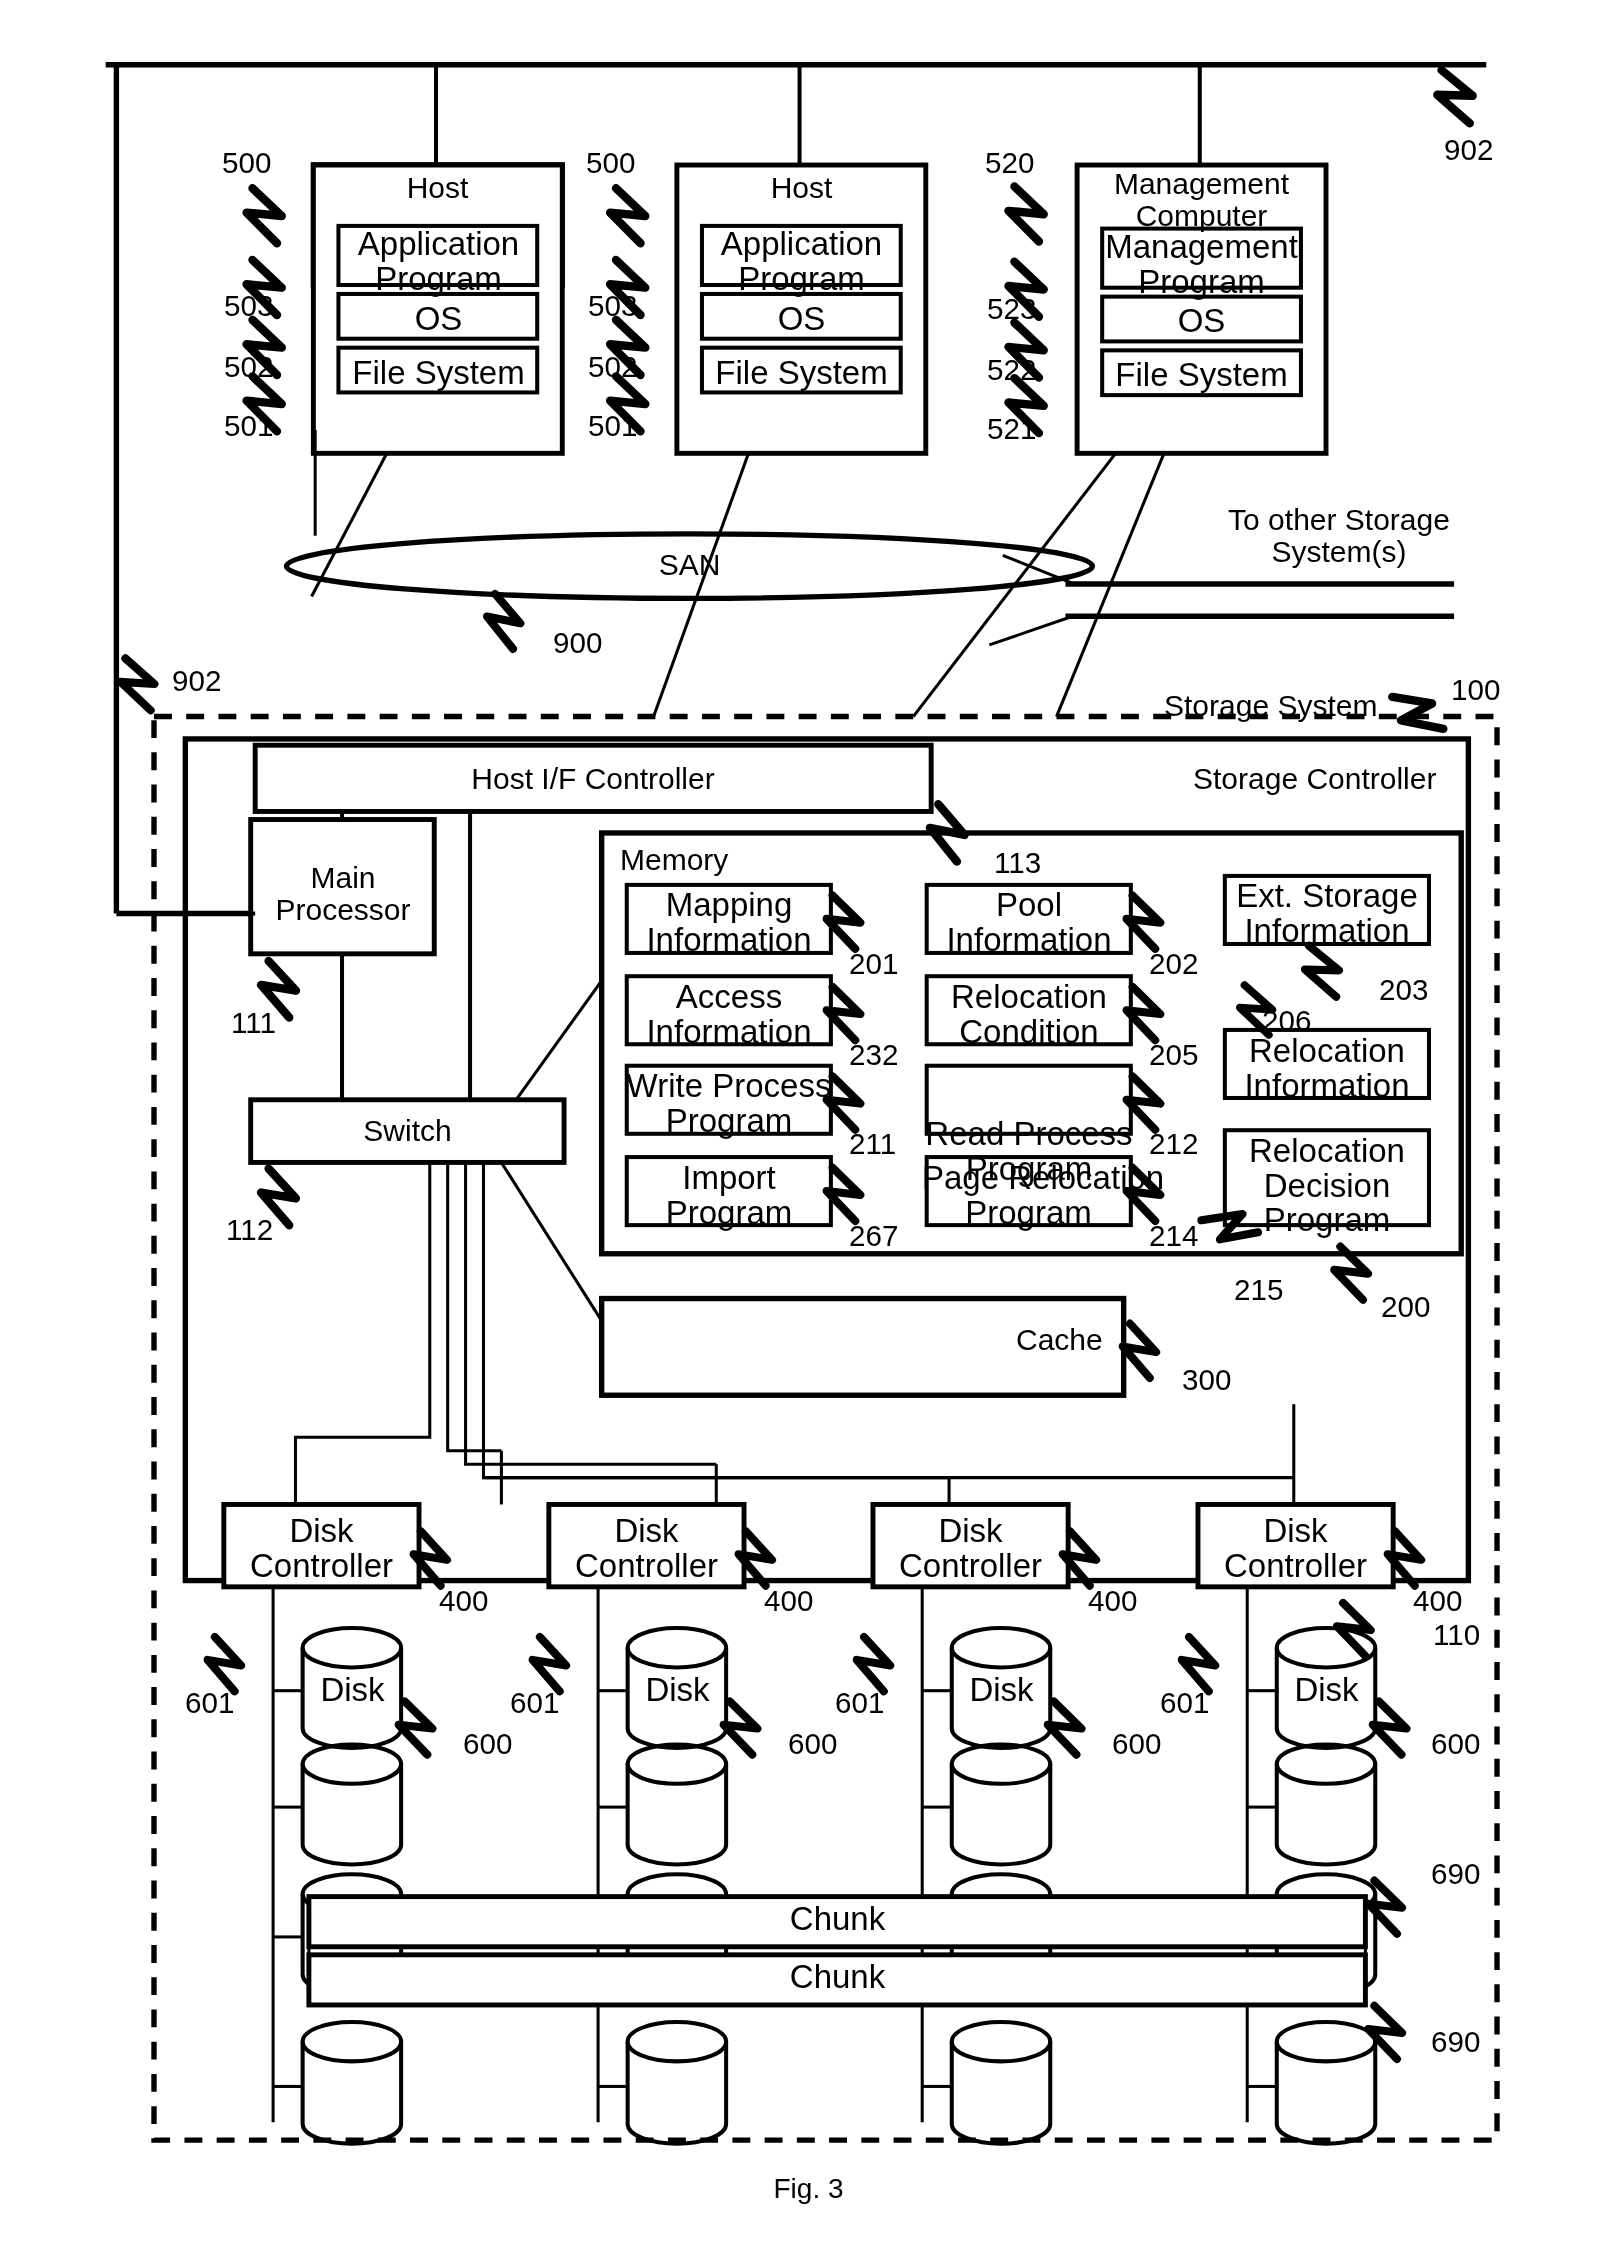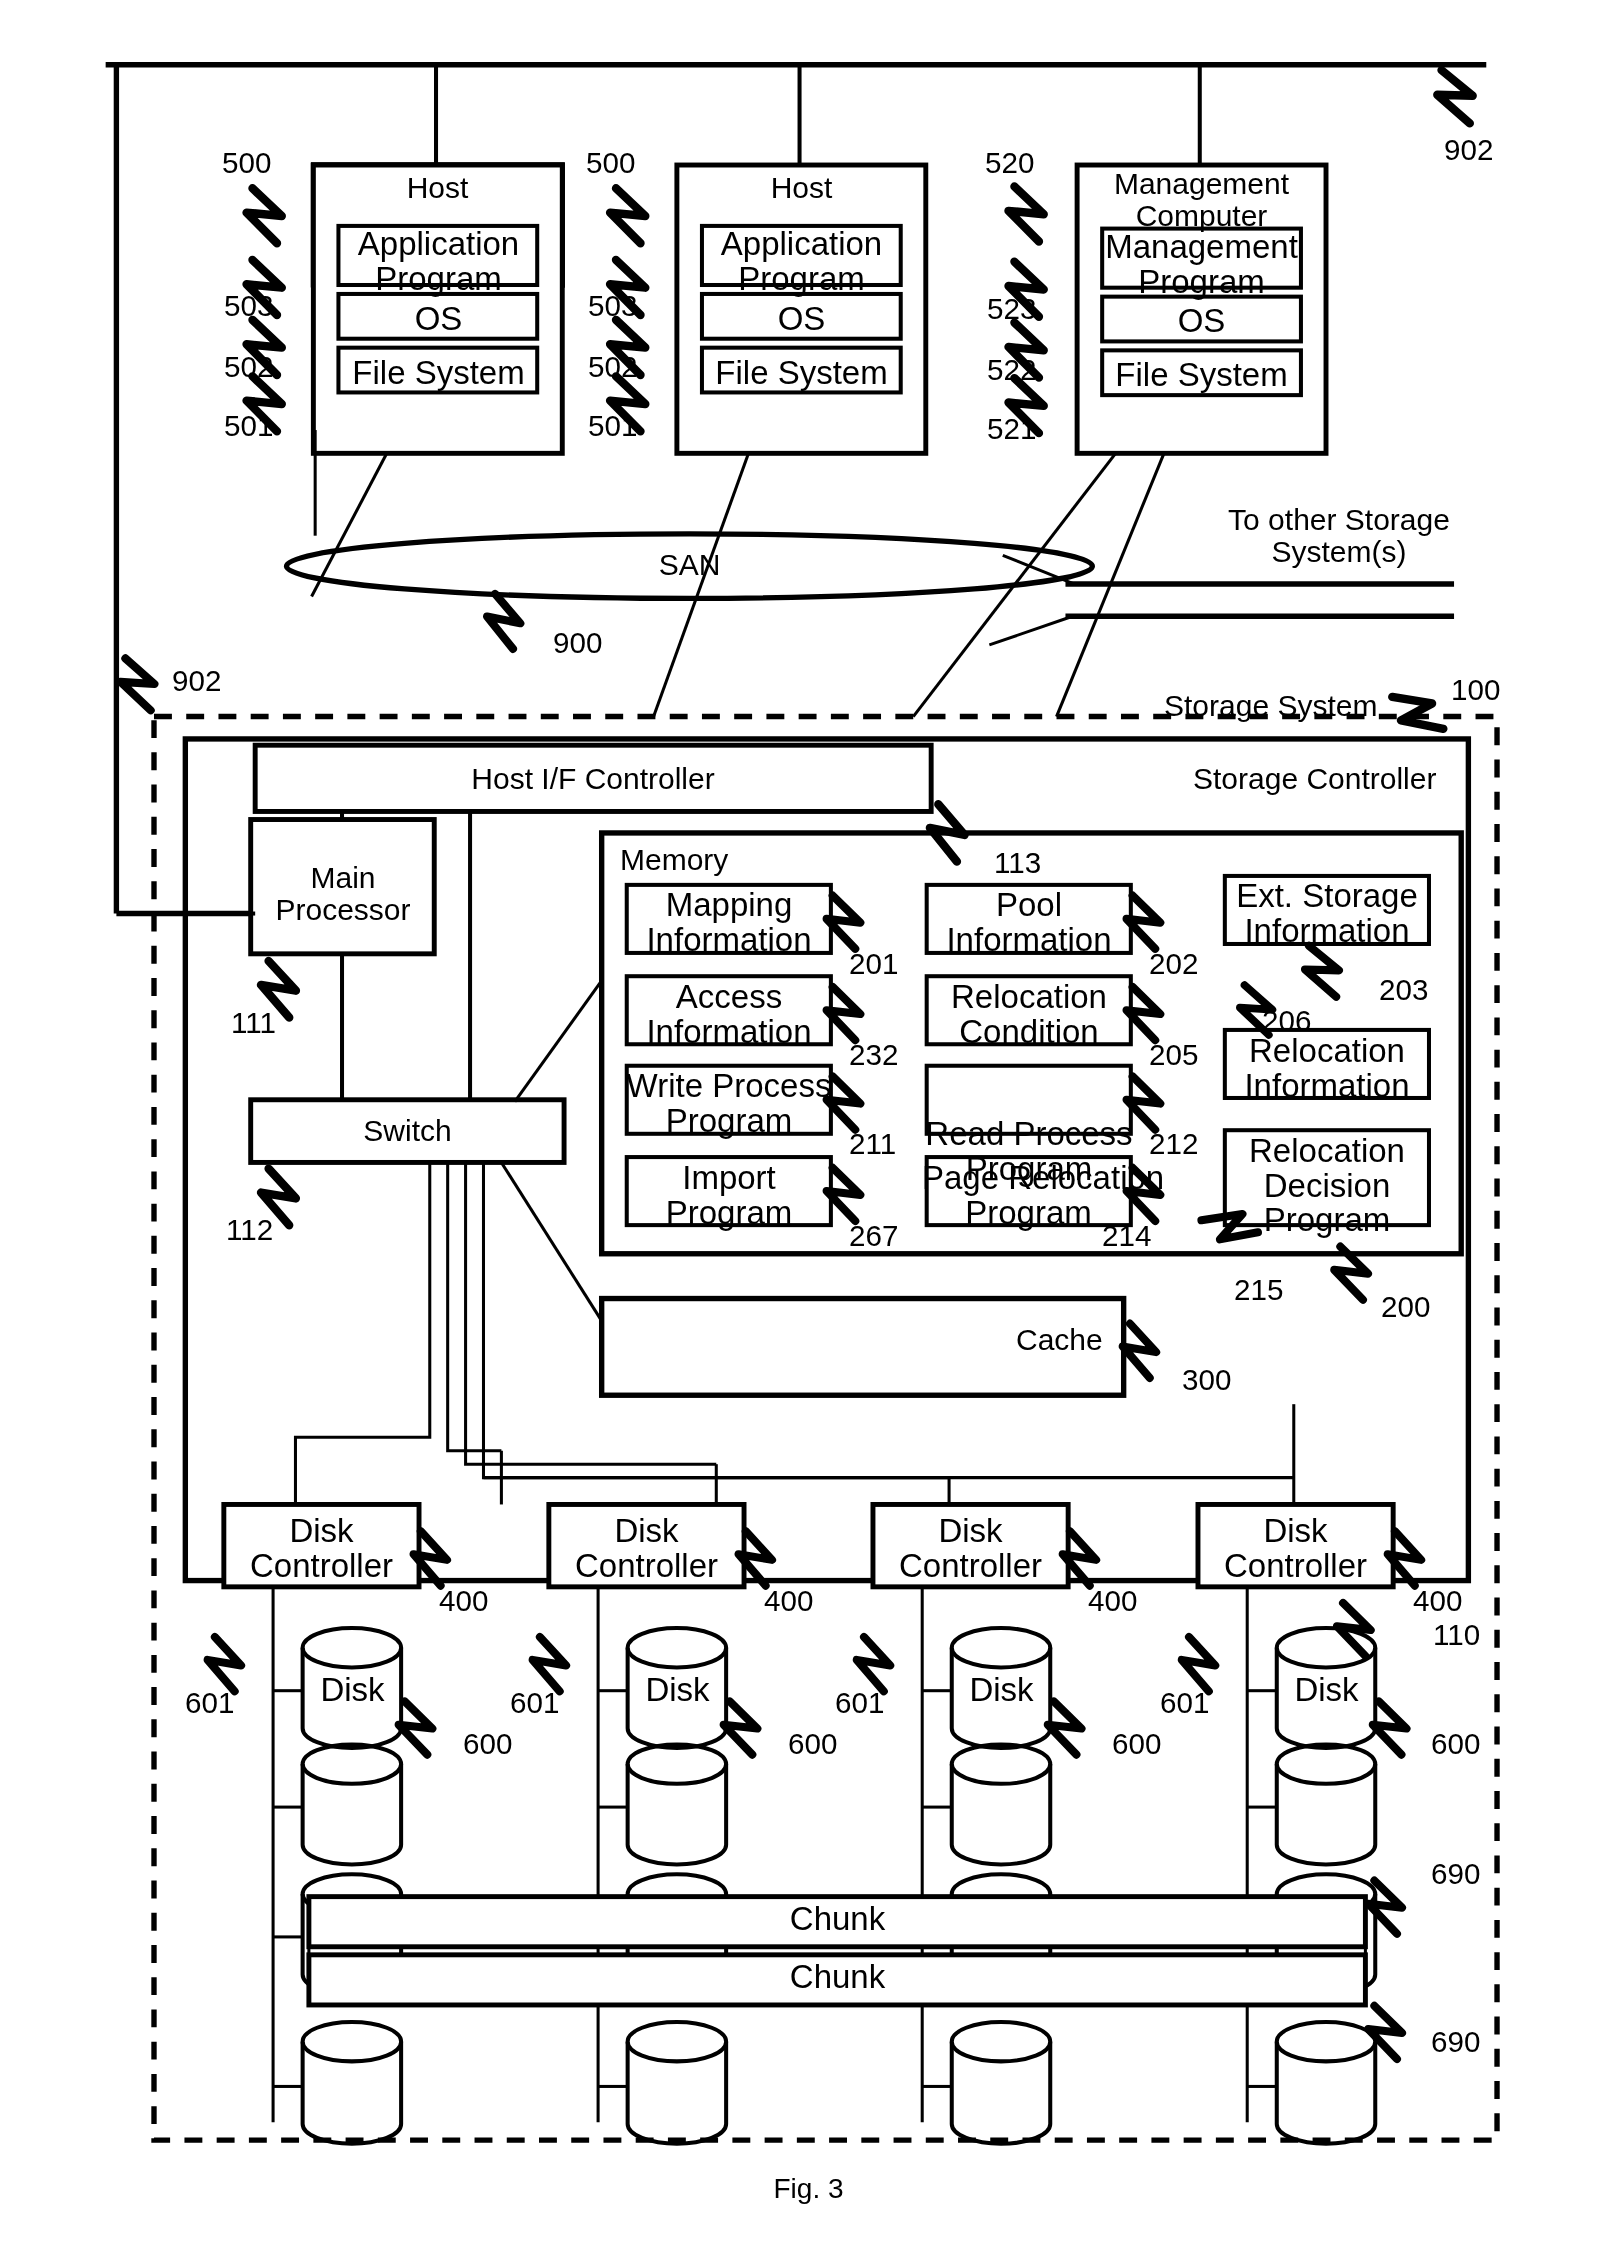--- a/index.html
+++ b/index.html
@@ -477,21 +477,21 @@
 <div class="lbl bx2 ctr" style="left:927px;top:980px;width:204px;">Relocation
 Condition</div>
 <div class="lbl num" style="left:1149px;top:1039px;">205</div>
 
 <div class="lbl bx2 ctr" style="left:925px;top:1069px;width:208px;margin-top:48px;">Read Process
 Program</div>
 <div class="lbl num" style="left:1149px;top:1128px;">212</div>
 
 <div class="lbl bx2 ctr" style="left:922px;top:1161px;width:213px;">Page Relocation
 Program</div>
-<div class="lbl num" style="left:1102px;top:1220px;">214</div>
+<div class="lbl num" style="left:1149px;top:1220px;">214</div>
 
 <div class="lbl bx2 ctr" style="left:1225px;top:879px;width:204px;">Ext. Storage
 Information</div>
 <div class="lbl num" style="left:1379px;top:974px;">203</div>
 <div class="lbl num" style="left:1262px;top:974px;margin-top:31px;">206</div>
 
 <div class="lbl bx2 ctr" style="left:1225px;top:1034px;width:204px;">Relocation
 Information</div>
 
 <div class="lbl bx2 ctr" style="left:1225px;top:1134px;width:204px;">Relocation

